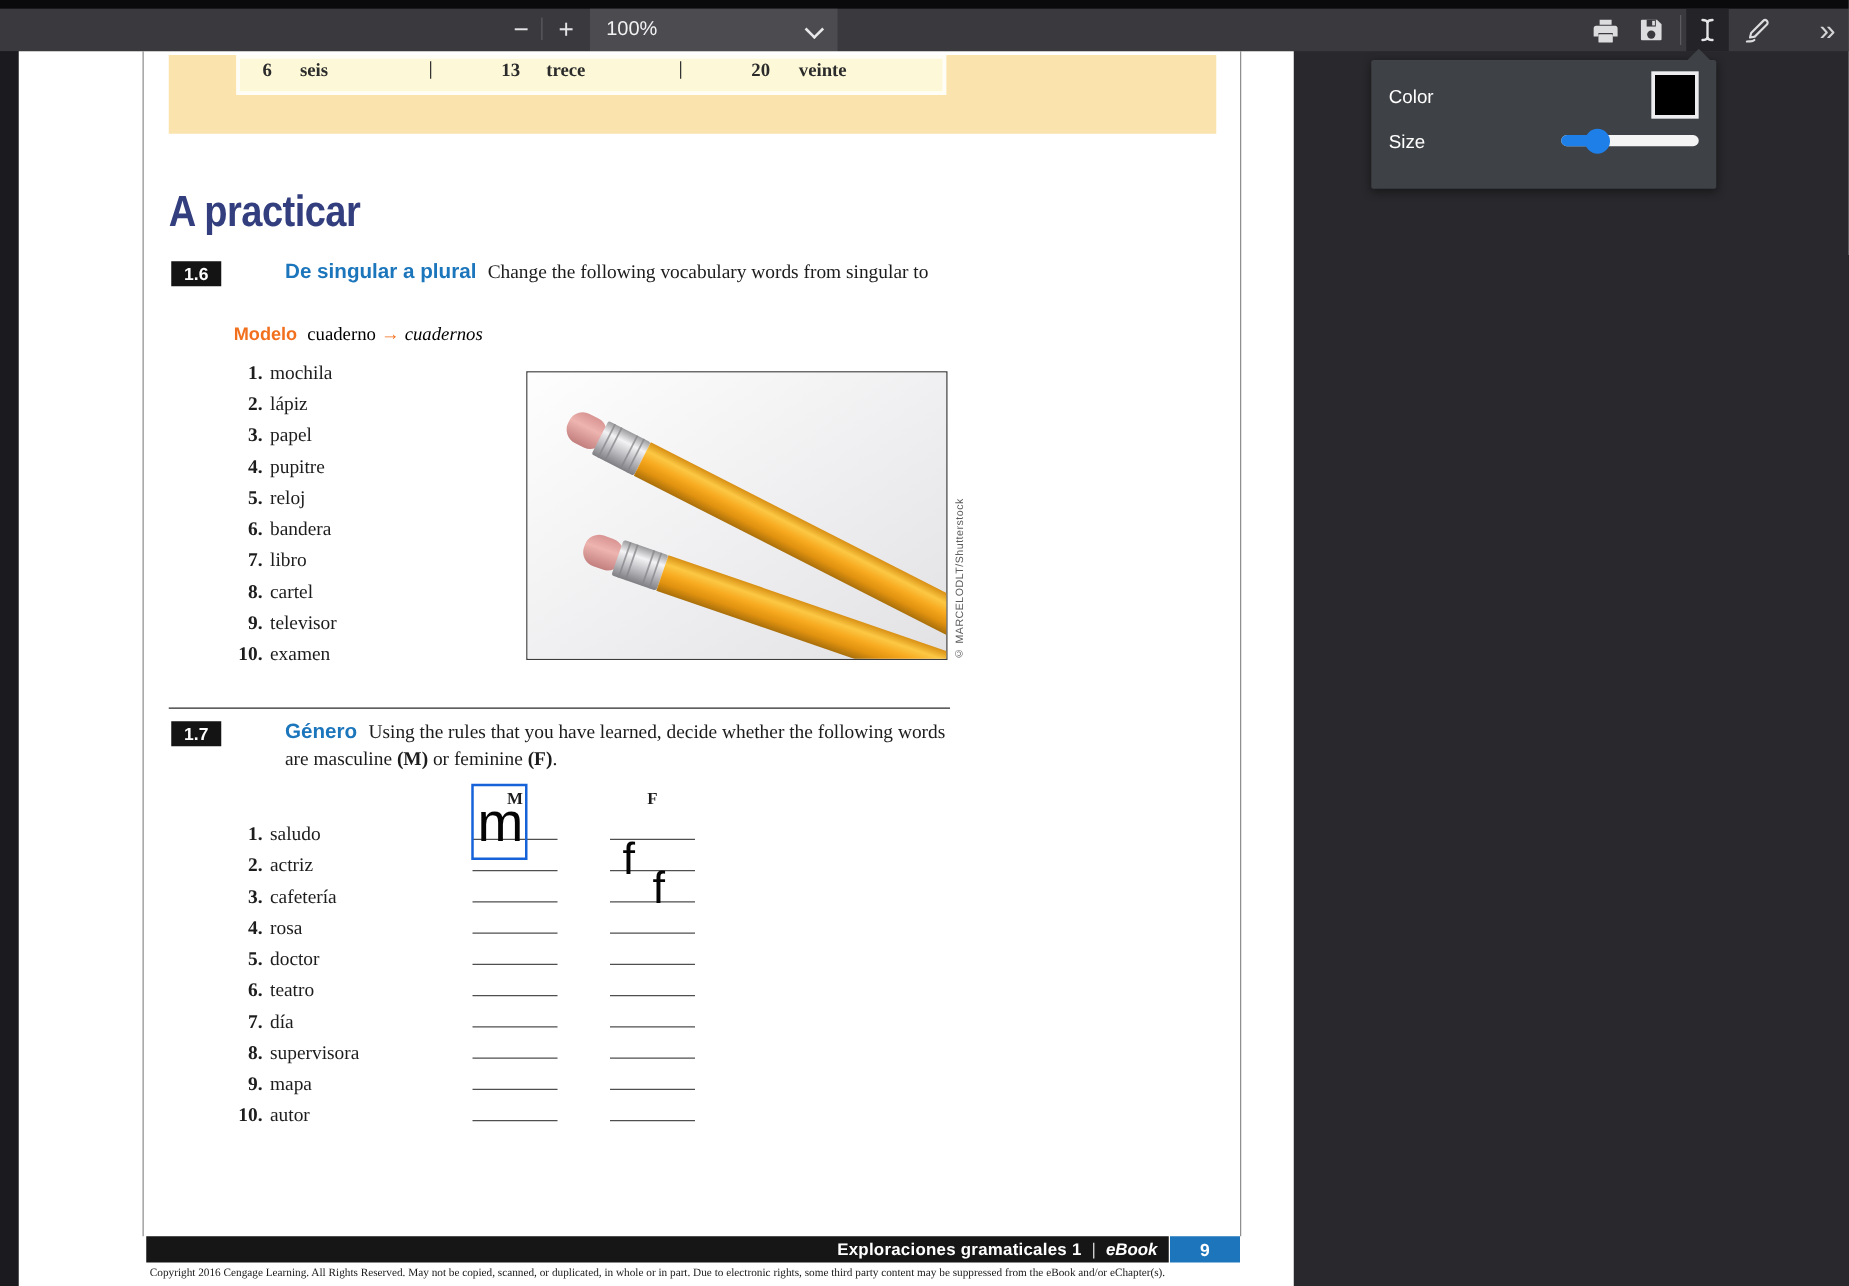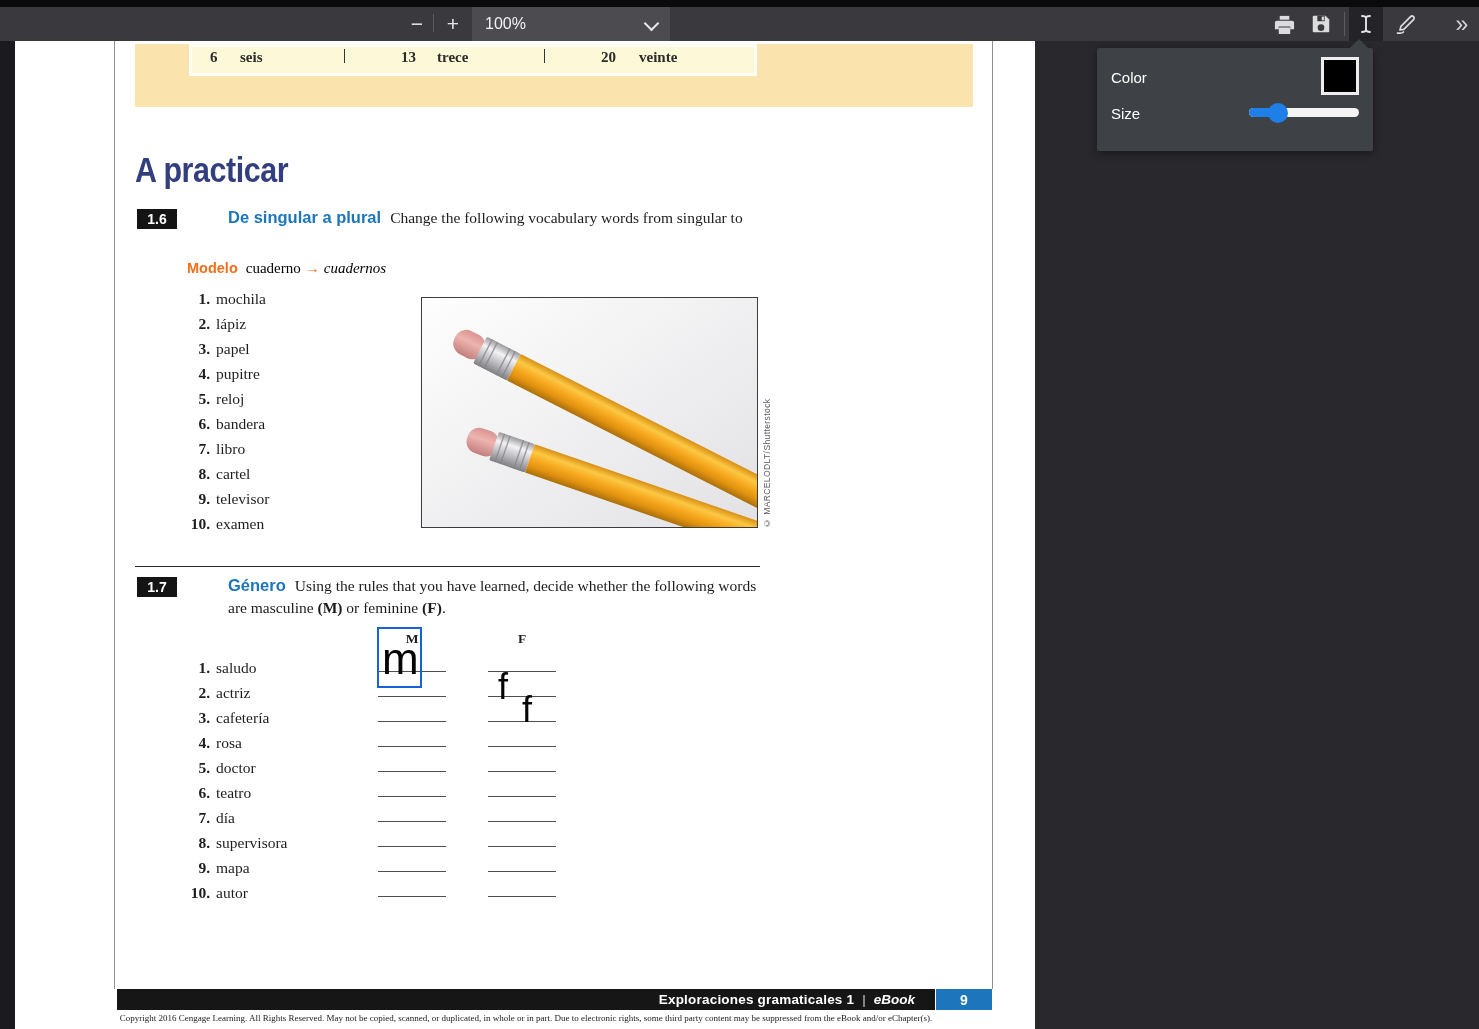--- a/index.html
+++ b/index.html
@@ -83,21 +83,21 @@
 
   .colhead{position:absolute;top:590px;width:68px;text-align:center;font-family:"Liberation Serif",serif;
            font-weight:bold;font-size:13.5px;color:#1d1d1d;}
   .blanks{position:absolute;top:606px;width:68px;}
   .blank{height:25px;box-sizing:border-box;border-bottom:1px solid #4f4f4f;}
 
   .annotbox{left:362px;top:586px;width:45px;height:61px;border:2.5px solid #1663d9;box-sizing:border-box;}
   .annot{position:absolute;color:#050505;line-height:1;font-family:"Liberation Sans",sans-serif;}
 
   .footbar{left:102px;top:948px;width:818px;height:21px;background:#161616;display:flex;
-           align-items:center;justify-content:flex-end;padding-right:20px;box-sizing:border-box;
+           align-items:center;justify-content:flex-end;padding-right:9px;box-sizing:border-box;
            color:#fff;font-size:13.5px;}
   .footbar .bt{font-weight:bold;letter-spacing:.2px;}
   .footbar .sp{margin:0 8px;color:#cfcfcf;font-weight:normal;}
   .footbar .pw{font-style:italic;font-weight:bold;}
   .pagenum{left:921px;top:948px;width:56px;height:21px;background:#1d76bb;color:#fff;
            font-weight:bold;font-size:14px;display:flex;align-items:center;justify-content:center;}
   .copyright{left:102px;top:972px;width:818px;text-align:center;
              font-family:"Liberation Serif",serif;font-size:9px;color:#1a1a1a;}
 </style>
 </head>

